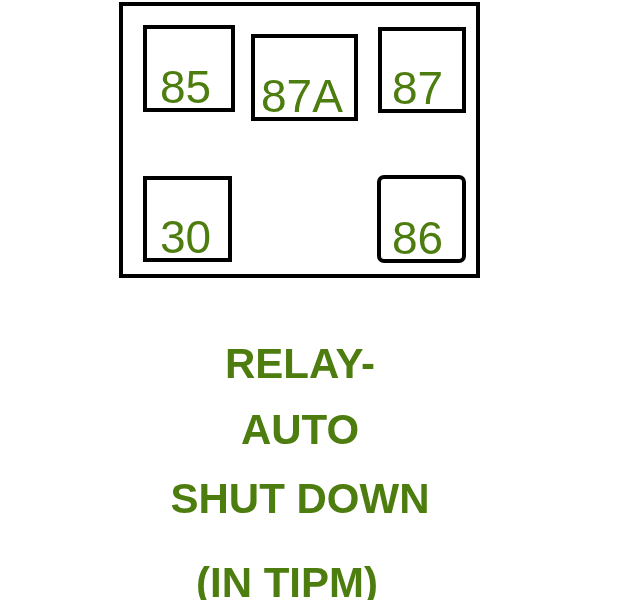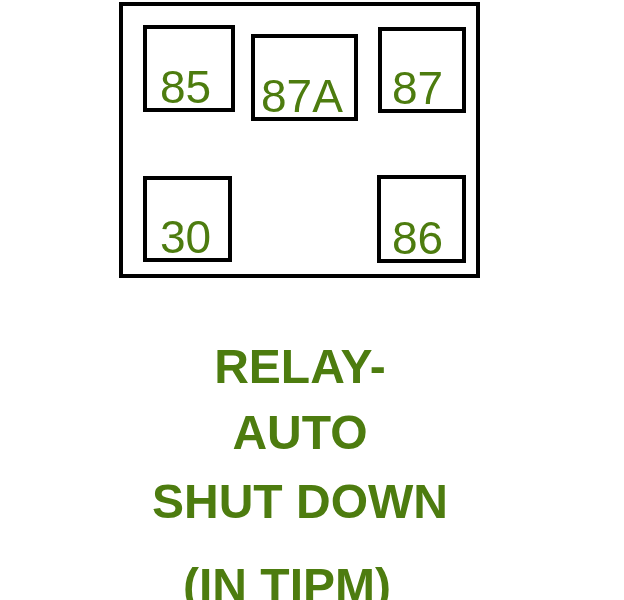--- a/index.html
+++ b/index.html
@@ -39,34 +39,34 @@
     bottom: -2px;
     line-height: 1;
     font-size: 46px;
     font-weight: normal;
     white-space: nowrap;
   }
   .pin-85  { left: 20px;  top: 19px;  width: 92px;  height: 87px; }
   .pin-87a { left: 128px; top: 4px;  width: 107px; height: 87px; margin-top: 24px; }
   .pin-87  { left: 255px; top: 21px;  width: 88px;  height: 86px; }
   .pin-30  { left: 20px;  top: 170px; width: 89px;  height: 86px; padding-left: 32px; }
-  .pin-86  { left: 254px; top: 169px; width: 89px;  height: 88px; }
+  .pin-86  { left: 254px; top: 169px; width: 89px;  height: 88px; border-radius: 7px; }
   .pin-85 .pin-label  { left: 13px; }
   .pin-87a .pin-label { left: 6px; }
   .pin-87 .pin-label  { left: 10px; margin-top: 8px; }
   .pin-30 .pin-label  { left: 13px; }
   .pin-86 .pin-label  { left: 11px; }
   
   .caption {
     position: absolute;
     left: 0;
     width: 600px;
     text-align: center;
     font-weight: bold;
-    font-size: 48px;
+    font-size: 42px;
     line-height: 1;
     white-space: nowrap;
   }
   .caption-1 { top: 343px; }
   .caption-2 { top: 409px; }
   .caption-3 { top: 478px; }
   .caption-4 { top: 562px; transform: translateX(-13px); }
 </style>
 </head>
 <body>

